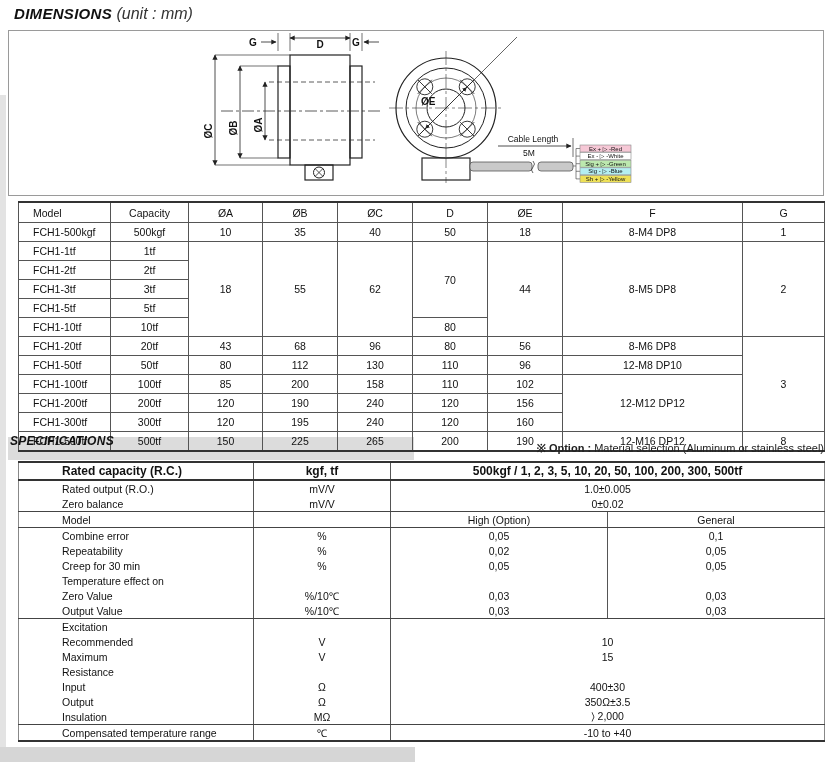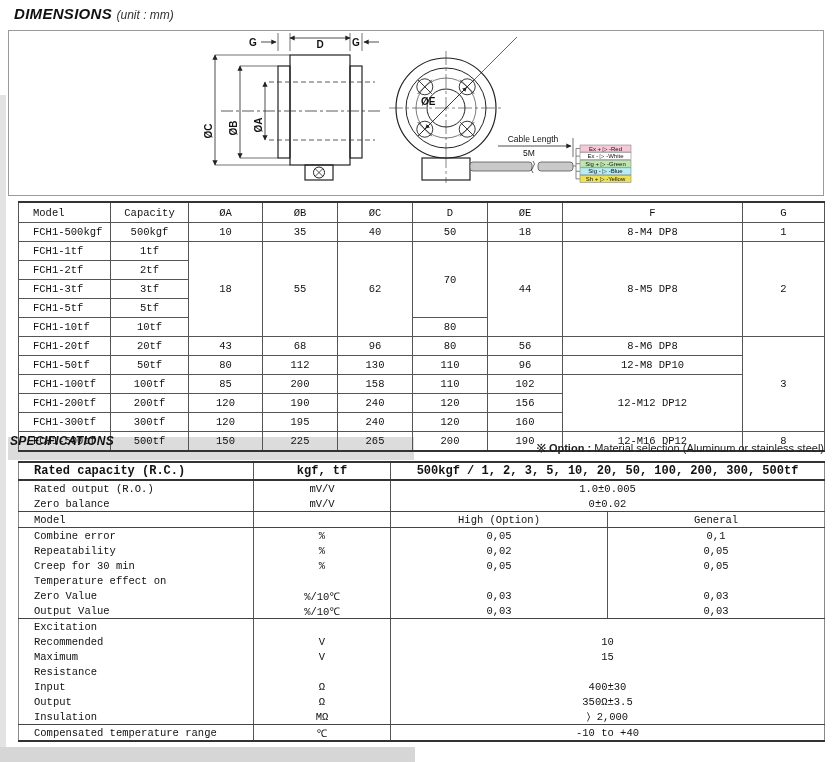--- a/index.html
+++ b/index.html
@@ -6,39 +6,39 @@
   body{
     width:832px;height:762px;background:#ffffff;position:relative;
     font-family:"Liberation Sans", sans-serif;color:#111;overflow:hidden;
   }
   
   .left-sliver{position:absolute;left:0;top:95px;width:6px;height:667px;background:#e3e3e3;}
   .title-band{position:absolute;left:8px;top:437px;width:406px;height:23px;background:#dcdcdc;}
   .bottom-band{position:absolute;left:0;top:747px;width:415px;height:15px;background:#d6d6d6;}
 
   .dim-title{position:absolute;left:14px;top:5px;font-size:15px;font-weight:bold;font-style:italic;letter-spacing:.3px;}
-  .dim-unit{font-size:12px;font-weight:normal;font-style:italic;color:#333;letter-spacing:0;}
+  .dim-unit{font-size:16px;font-weight:normal;font-style:italic;color:#333;letter-spacing:0;}
   .spec-title{position:absolute;left:10px;top:434px;font-size:12px;font-weight:bold;font-style:italic;letter-spacing:.3px;}
   .option-note{position:absolute;right:8px;top:440px;font-size:11px;color:#222;}
   .option-note b{font-weight:bold;}
 
   .drawing-box{position:absolute;left:8px;top:30px;width:814px;height:164px;border:1px solid #9a9a9a;background:#fff;}
   svg text{font-family:"Liberation Sans", sans-serif;fill:#111;}
 
   
-  table{border-collapse:collapse;table-layout:fixed;font-family:Liberation Mono, monospace;}
+  table{border-collapse:collapse;table-layout:fixed;}
   .dims-table{position:absolute;left:18px;top:201px;width:806px;border:1px solid #444;border-top:2px solid #333;border-bottom:2px solid #333;}
   .dims-table td,.dims-table th{border:1px solid #555;font-size:10.5px;text-align:center;padding:0;height:18px;font-weight:normal;overflow:hidden;white-space:nowrap;}
   .dims-table th{height:19px;}
   .dims-table .lft{text-align:left;padding-left:14px;}
 
   
   .spec-table{position:absolute;left:18px;top:461px;width:806px;border-top:2px solid #333;border-bottom:2px solid #333;border-left:1px solid #888;border-right:1px solid #888;}
   .spec-table td{font-size:10.5px;padding:0;height:15px;text-align:center;overflow:hidden;white-space:nowrap;}
-  .spec-table td.param{text-align:left;padding-left:15px;border-right:1px solid #555;}
+  .spec-table td.param{text-align:left;padding-left:43px;border-right:1px solid #555;}
   .spec-table td.param.ind{}
   .spec-table td.unit{border-right:1px solid #555;}
   .spec-table td.half{border-right:1px solid #555;}
   .spec-table td.half:last-child,.spec-table td.full{border-right:none;}
   .spec-table tr.head td{font-weight:bold;font-size:12px;height:16px;border-bottom:2px solid #333;}
   .spec-table tr.gend td{border-bottom:1.5px solid #444;}
 </style>
 </head>
 <body>
 

